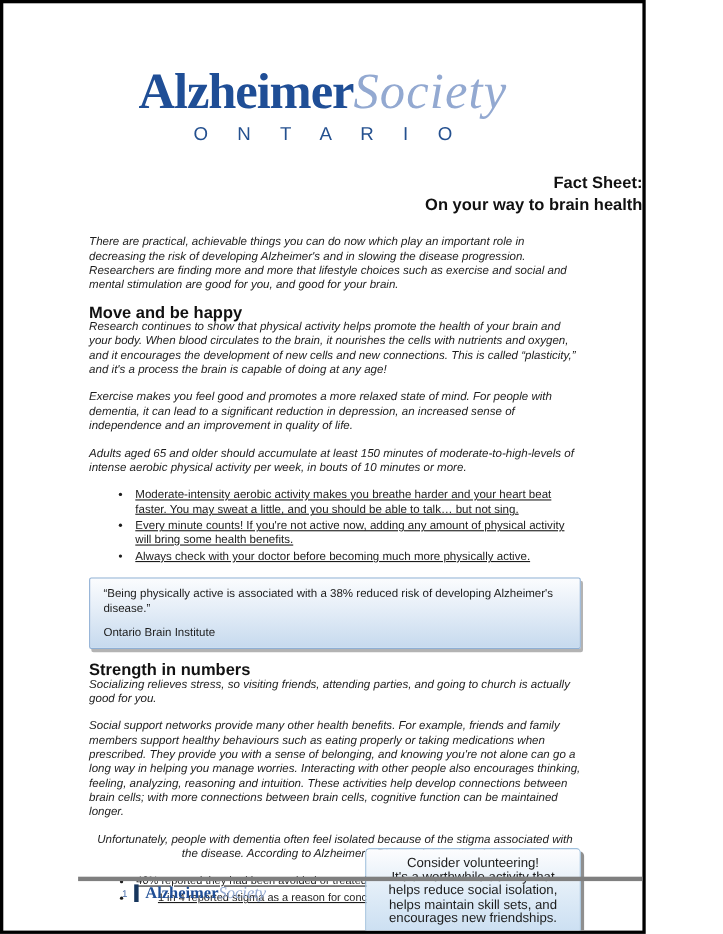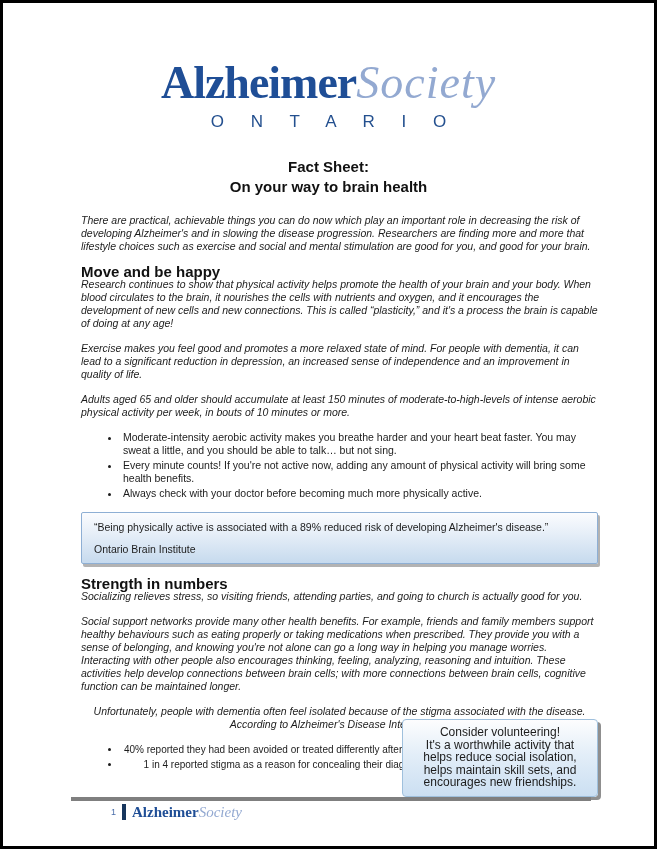--- a/index.html
+++ b/index.html
@@ -1,38 +1,38 @@
 <!DOCTYPE html>
 <html><head>
 <meta charset="utf-8">
 <style>
   html, body { margin: 0; padding: 0; background: #ffffff; }
   .page {
-    width: 657px; height: 849px;
+    width: 587px; height: 849px;
     box-sizing: border-box;
     border: 3px solid #000000;
     position: relative;
     overflow: hidden;
     background: #ffffff;
     font-family: "Liberation Sans", sans-serif;
     color: #1c1c1c;
   }
   
   .logo-block { text-align: center; padding-top: 56px; }
   .logo-line { font-family: "Liberation Serif", serif; font-size: 46px; line-height: 1.05; white-space: nowrap; }
   .logo-primary { color: #1f4e96; font-weight: bold; letter-spacing: -1px; }
   .logo-secondary { color: #93a9d1; font-style: italic; letter-spacing: 1px; }
   .logo-region { font-size: 17px; letter-spacing: 11px; padding-left: 11px; color: #24508f; margin-top: 5px; }
   
-  .title-block { text-align: center; margin-top: 25px; font-weight: bold; font-size: 15px; line-height: 20px; color: #111111; }
+  .title-block { text-align: right; margin-top: 25px; font-weight: bold; font-size: 15px; line-height: 20px; color: #111111; }
   
   .content { margin: 17px 56px 0 78px; font-size: 10.5px; line-height: 13px; }
   .content p { margin: 0 0 12px 0; font-style: italic; }
   .content h3 { margin: 0; font-size: 15px; line-height: 13px; color: #111111; font-weight: bold; }
-  .content ul { margin: 2px 0 12px 0; padding-left: 40px; list-style: disc; }
+  .content ul { margin: 2px 0 12px 0; padding-left: 40px; list-style: disc; text-decoration: underline; }
   .content li { margin-bottom: 2px; padding-left: 2px; }
   
   .quote-box {
     border: 1px solid #8eafd4; border-radius: 2px;
     background: linear-gradient(180deg, #fbfcfe 0%, #e7eff8 40%, #c6daee 100%);
     box-shadow: 2px 3px 0 #b3b3b3;
     padding: 8px 12px 7px 12px;
     margin: 2px 0 13px 0;
   }
   .quote-attribution { text-align: left; margin-top: 9px; }
@@ -83,21 +83,21 @@
     <p>Exercise makes you feel good and promotes a more relaxed state of mind. For people with dementia, it can lead to a significant reduction in depression, an increased sense of independence and an improvement in quality of life.</p>
     <p>Adults aged 65 and older should accumulate at least 150 minutes of moderate-to-high-levels of intense aerobic physical activity per week, in bouts of 10 minutes or more.</p>
 
     <ul>
       <li>Moderate-intensity aerobic activity makes you breathe harder and your heart beat faster. You may sweat a little, and you should be able to talk… but not sing.</li>
       <li>Every minute counts! If you're not active now, adding any amount of physical activity will bring some health benefits.</li>
       <li>Always check with your doctor before becoming much more physically active.</li>
     </ul>
 
     <div class="quote-box">
-      <div>“Being physically active is associated with a 89% reduced risk of developing Alzheimer's disease.”</div>
+      <div>“Being physically active is associated with a 38% reduced risk of developing Alzheimer's disease.”</div>
       <div class="quote-attribution">Ontario Brain Institute</div>
     </div>
 
     <h3>Strength in numbers</h3>
     <p>Socializing relieves stress, so visiting friends, attending parties, and going to church is actually good for you.</p>
     <p>Social support networks provide many other health benefits. For example, friends and family members support healthy behaviours such as eating properly or taking medications when prescribed. They provide you with a sense of belonging, and knowing you're not alone can go a long way in helping you manage worries. Interacting with other people also encourages thinking, feeling, analyzing, reasoning and intuition. These activities help develop connections between brain cells; with more connections between brain cells, cognitive function can be maintained longer.</p>
 
     <div class="stigma-section">
       <p>Unfortunately, people with dementia often feel isolated because of the stigma associated with the disease. According to Alzheimer's Disease International:</p>
       <ul class="stigma-list">

